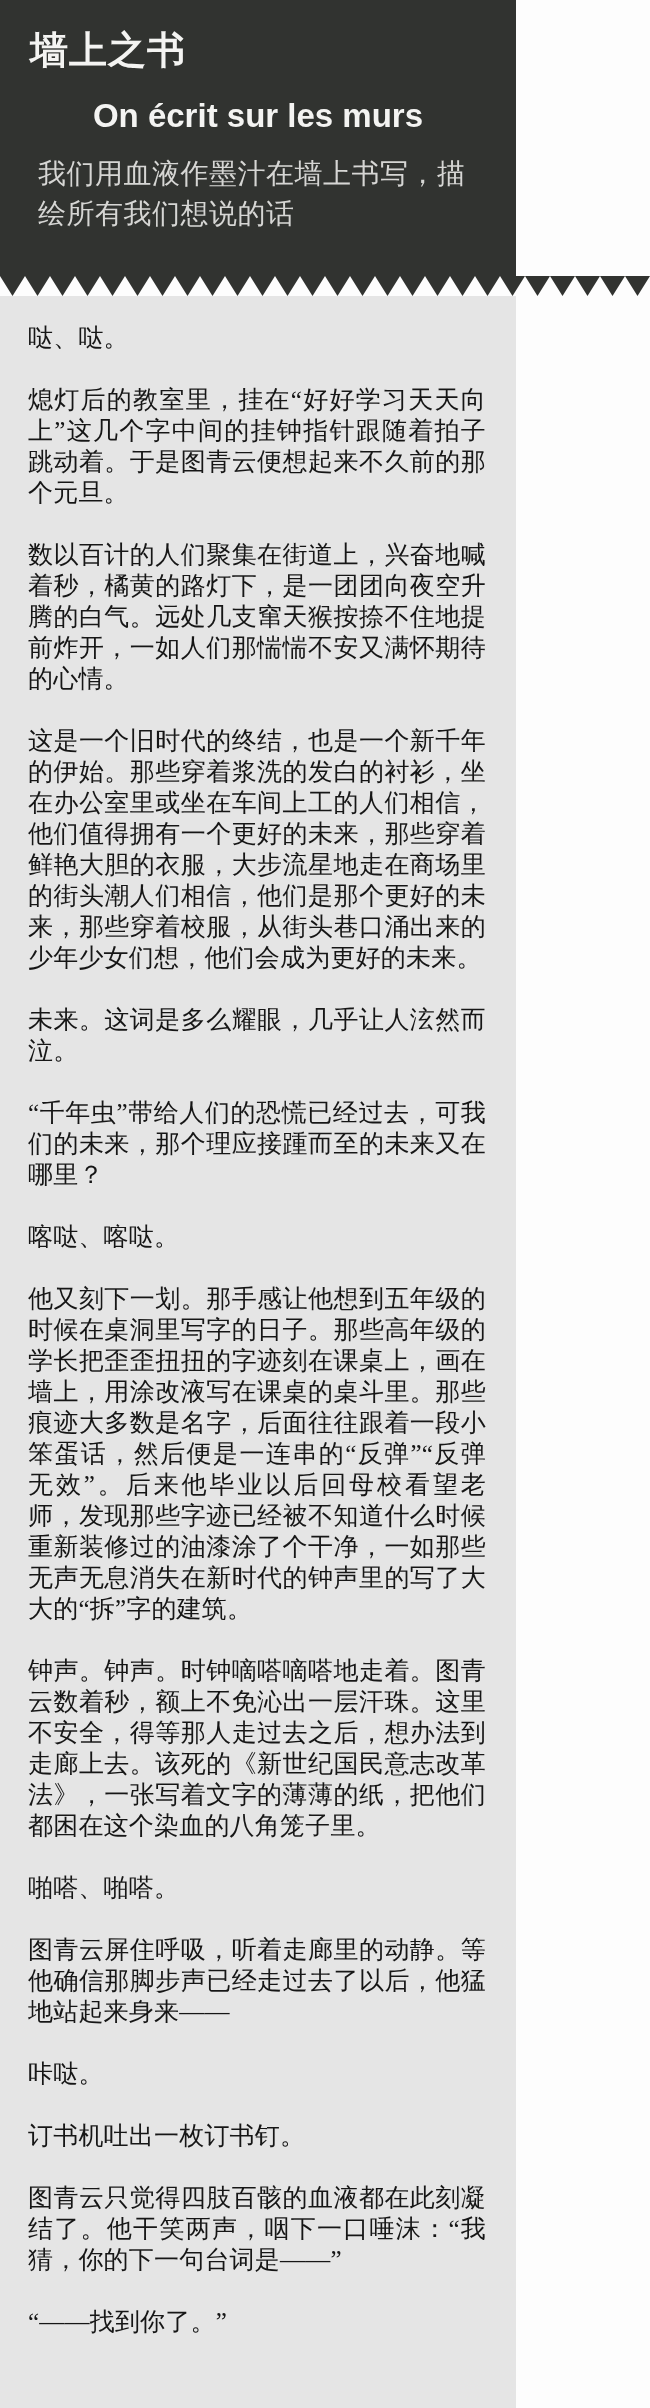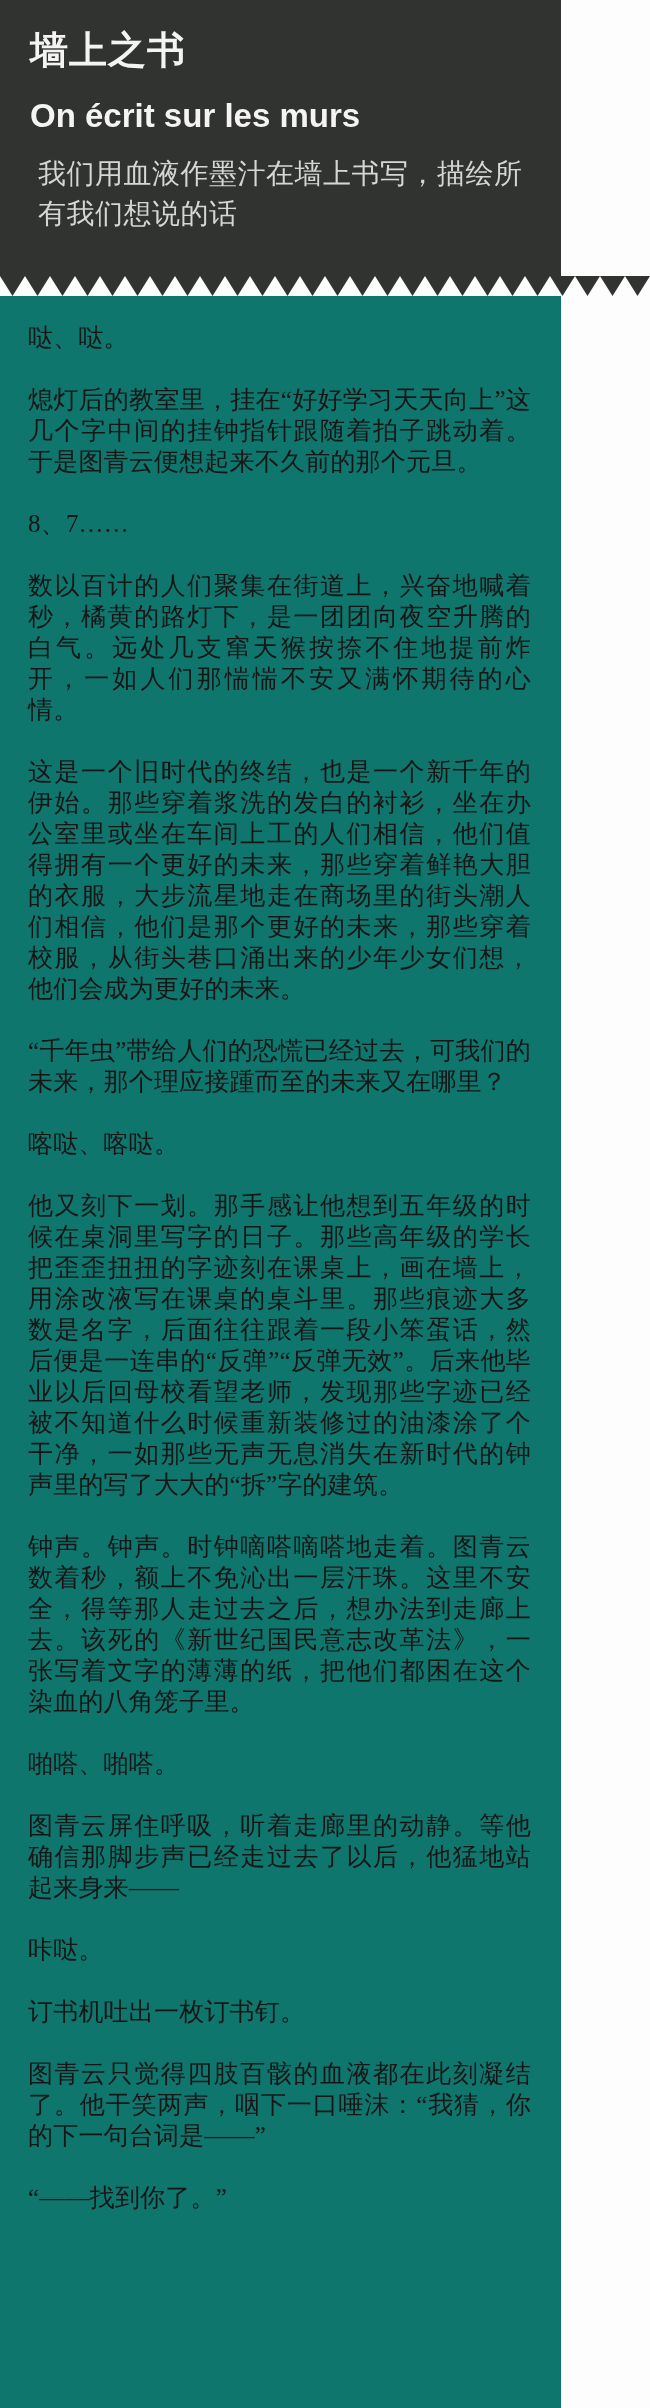--- a/index.html
+++ b/index.html
@@ -5,23 +5,23 @@
   html, body {
     margin: 0;
     padding: 0;
   }
   body {
     width: 650px;
     background: #fdfdfd;
     font-family: "Liberation Serif", "DejaVu Serif", serif;
   }
   .page {
-    width: 561px;
+    width: 516px;
     min-height: 2408px;
-    background: #0f766e;
+    background: #e5e5e5;
     box-sizing: border-box;
   }
   
   .header {
     background: #313330;
     padding: 30px 30px 34px 30px;
     font-family: "Liberation Sans", "DejaVu Sans", sans-serif;
   }
   .header h1 {
     margin: 0 0 26px 0;
@@ -30,20 +30,21 @@
     font-weight: 700;
     color: #f4f4f2;
     letter-spacing: 1px;
   }
   .header .french {
     margin: 0 0 20px 0;
     font-size: 33px;
     line-height: 1.1;
     font-weight: 700;
     color: #f4f4f2;
+    text-align: center;
   }
   .header .desc {
     margin: 8px;
     font-size: 28px;
     line-height: 40px;
     font-weight: 400;
     color: #d6d6d4;
     letter-spacing: 0.5px;
   }
   
@@ -86,23 +87,23 @@
       <pattern id="zz" width="25" height="20" patternUnits="userSpaceOnUse">
         <polygon points="0,0 25,0 12.5,20" fill="#313330"></polygon>
       </pattern>
     </defs>
     <rect x="0" y="0" width="650" height="20" fill="url(#zz)"></rect>
   </svg>
 
   <main class="article">
     <p>哒、哒。</p>
     <p>熄灯后的教室里，挂在“好好学习天天向上”这几个字中间的挂钟指针跟随着拍子跳动着。于是图青云便想起来不久前的那个元旦。</p>
-    <p>8、7……</p>
     <p>数以百计的人们聚集在街道上，兴奋地喊着秒，橘黄的路灯下，是一团团向夜空升腾的白气。远处几支窜天猴按捺不住地提前炸开，一如人们那惴惴不安又满怀期待的心情。</p>
     <p>这是一个旧时代的终结，也是一个新千年的伊始。那些穿着浆洗的发白的衬衫，坐在办公室里或坐在车间上工的人们相信，他们值得拥有一个更好的未来，那些穿着鲜艳大胆的衣服，大步流星地走在商场里的街头潮人们相信，他们是那个更好的未来，那些穿着校服，从街头巷口涌出来的少年少女们想，他们会成为更好的未来。</p>
+    <p>未来。这词是多么耀眼，几乎让人泫然而泣。</p>
     <p>“千年虫”带给人们的恐慌已经过去，可我们的未来，那个理应接踵而至的未来又在哪里？</p>
     <p>喀哒、喀哒。</p>
     <p>他又刻下一划。那手感让他想到五年级的时候在桌洞里写字的日子。那些高年级的学长把歪歪扭扭的字迹刻在课桌上，画在墙上，用涂改液写在课桌的桌斗里。那些痕迹大多数是名字，后面往往跟着一段小笨蛋话，然后便是一连串的“反弹”“反弹无效”。后来他毕业以后回母校看望老师，发现那些字迹已经被不知道什么时候重新装修过的油漆涂了个干净，一如那些无声无息消失在新时代的钟声里的写了大大的“拆”字的建筑。</p>
     <p>钟声。钟声。时钟嘀嗒嘀嗒地走着。图青云数着秒，额上不免沁出一层汗珠。这里不安全，得等那人走过去之后，想办法到走廊上去。该死的《新世纪国民意志改革法》，一张写着文字的薄薄的纸，把他们都困在这个染血的八角笼子里。</p>
     <p>啪嗒、啪嗒。</p>
     <p>图青云屏住呼吸，听着走廊里的动静。等他确信那脚步声已经走过去了以后，他猛地站起来身来——</p>
     <p>咔哒。</p>
     <p>订书机吐出一枚订书钉。</p>
     <p>图青云只觉得四肢百骸的血液都在此刻凝结了。他干笑两声，咽下一口唾沫：“我猜，你的下一句台词是——”</p>
     <p>“——找到你了。”</p>

